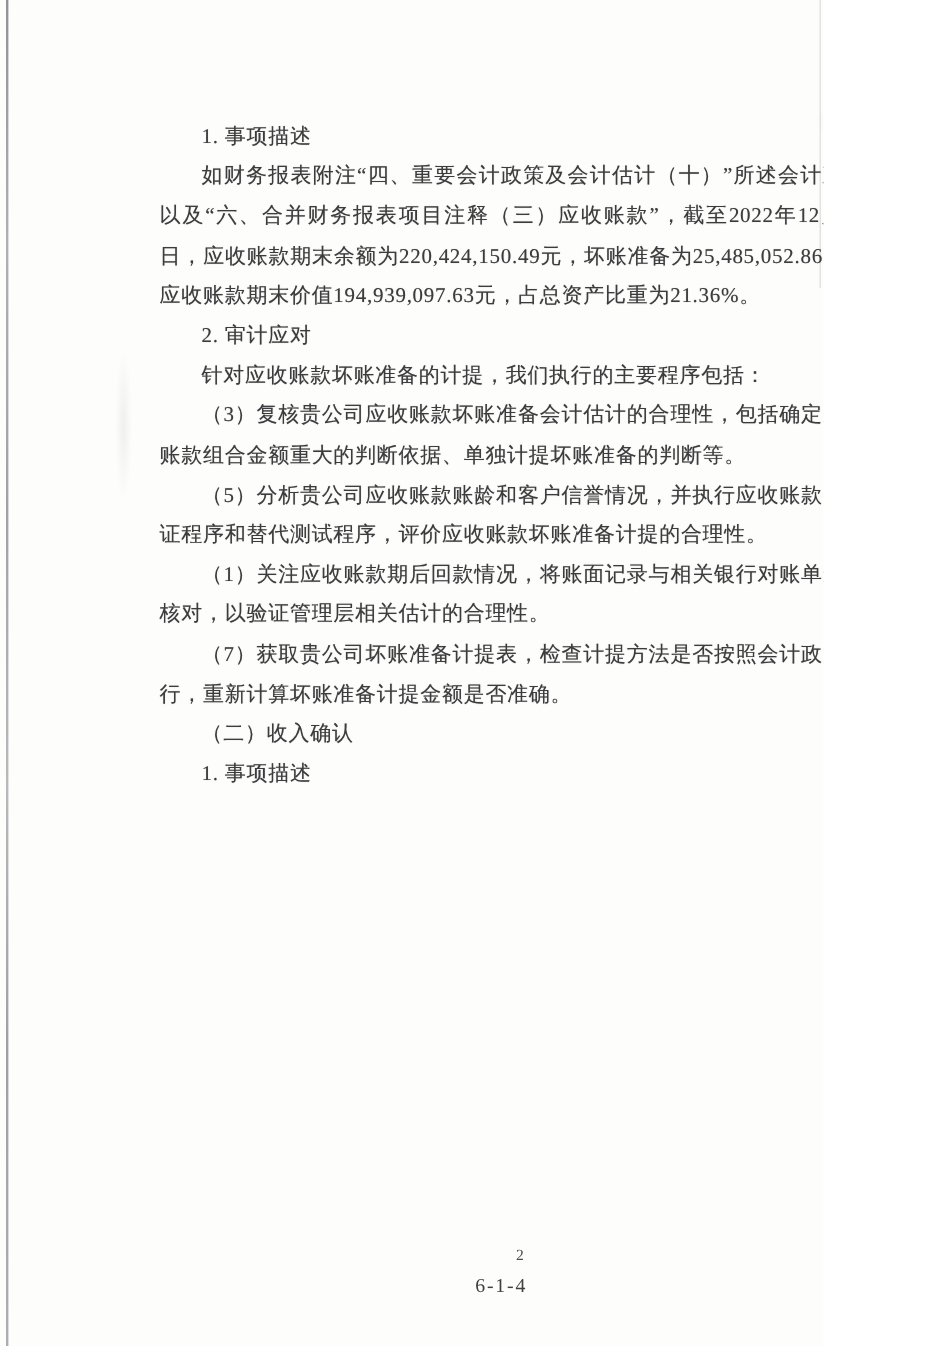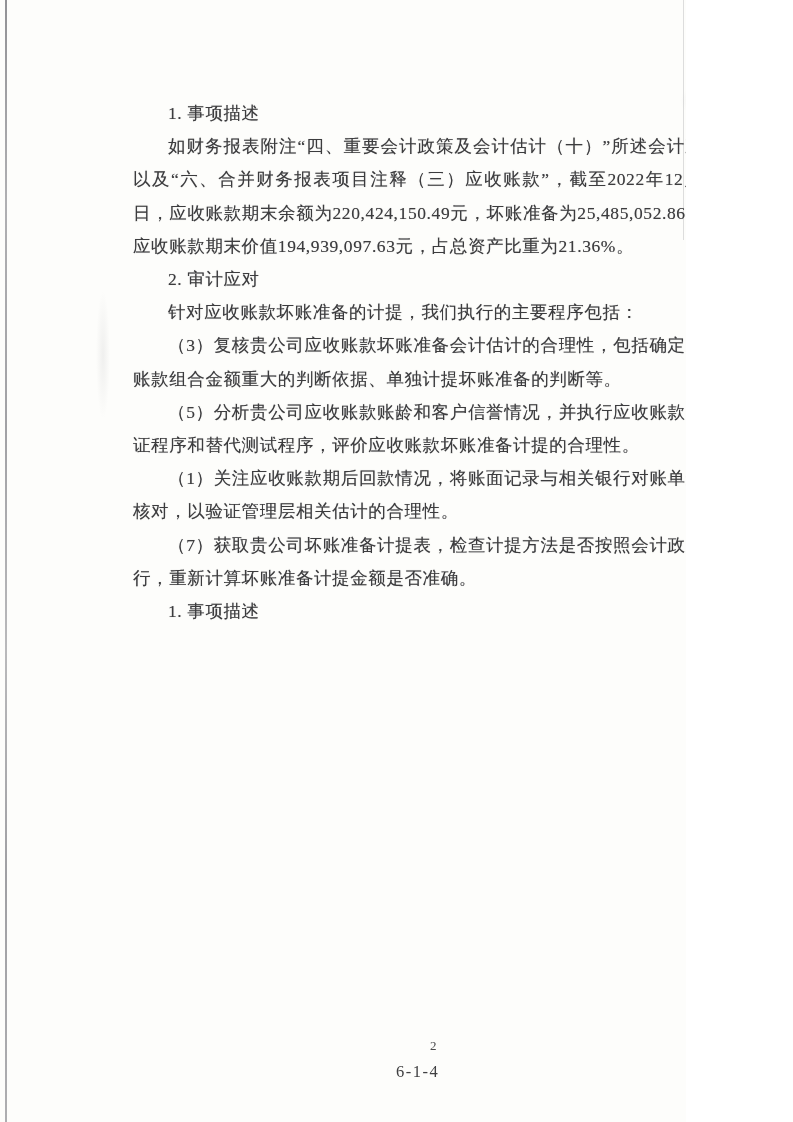--- a/index.html
+++ b/index.html
@@ -100,20 +100,21 @@
 
   <div class="content">
     <p>1. 事项描述</p>
     <p>如财务报表附注“四、重要会计政策及会计估计（十）”所述会计政策以及“六、合并财务报表项目注释（三）应收账款”，截至2022年12月31日，应收账款期末余额为220,424,150.49元，坏账准备为25,485,052.86元，应收账款期末价值194,939,097.63元，占总资产比重为21.36%。</p>
     <p>2. 审计应对</p>
     <p>针对应收账款坏账准备的计提，我们执行的主要程序包括：</p>
     <p>（3）复核贵公司应收账款坏账准备会计估计的合理性，包括确定应收账款组合金额重大的判断依据、单独计提坏账准备的判断等。</p>
     <p>（5）分析贵公司应收账款账龄和客户信誉情况，并执行应收账款的函证程序和替代测试程序，评价应收账款坏账准备计提的合理性。</p>
     <p>（1）关注应收账款期后回款情况，将账面记录与相关银行对账单进行核对，以验证管理层相关估计的合理性。</p>
     <p>（7）获取贵公司坏账准备计提表，检查计提方法是否按照会计政策执行，重新计算坏账准备计提金额是否准确。</p>
+    <p>（二）收入确认</p>
     <p>1. 事项描述</p>
   </div>
 
   <div class="footer-pagenum">2</div>
   <div class="footer-code">6-1-4</div>
 
   <div class="qr-stamp">
     <div class="qr-grid">
         <div class="qr-cell on"></div>
         <div class="qr-cell on"></div>

